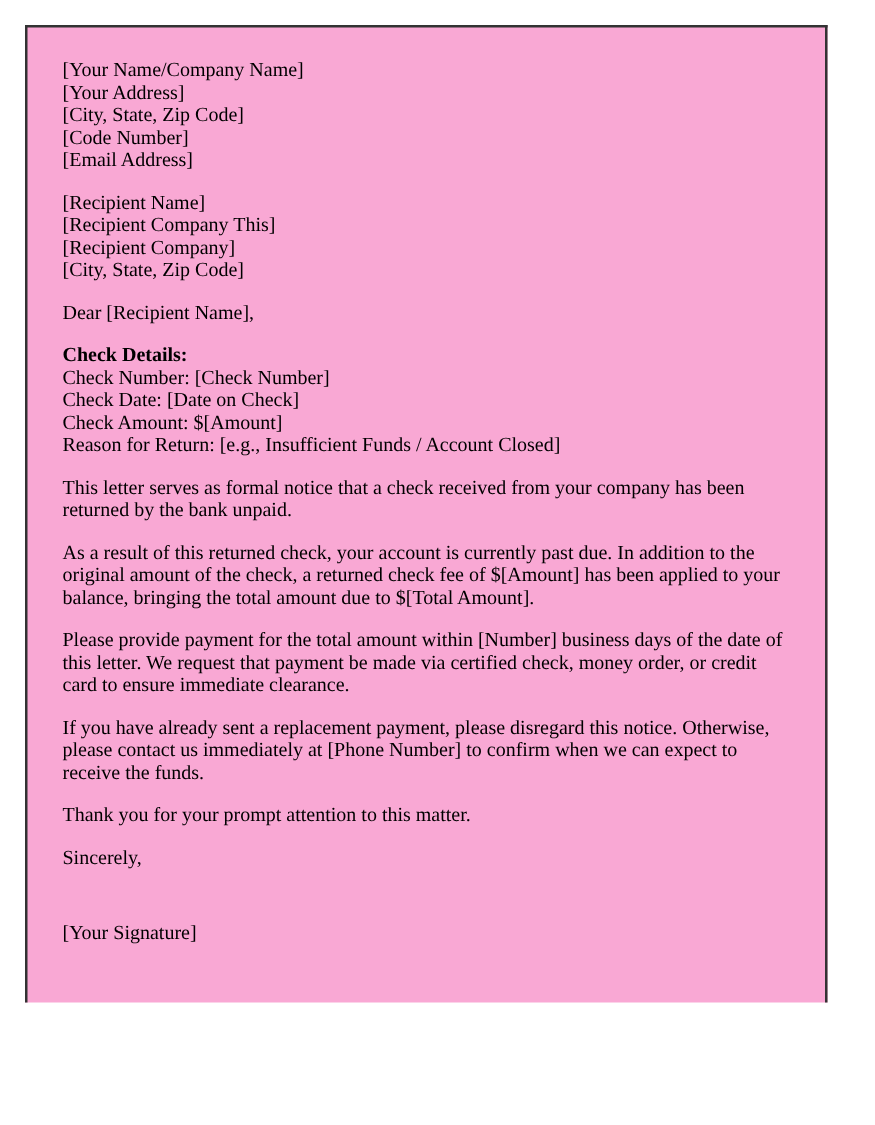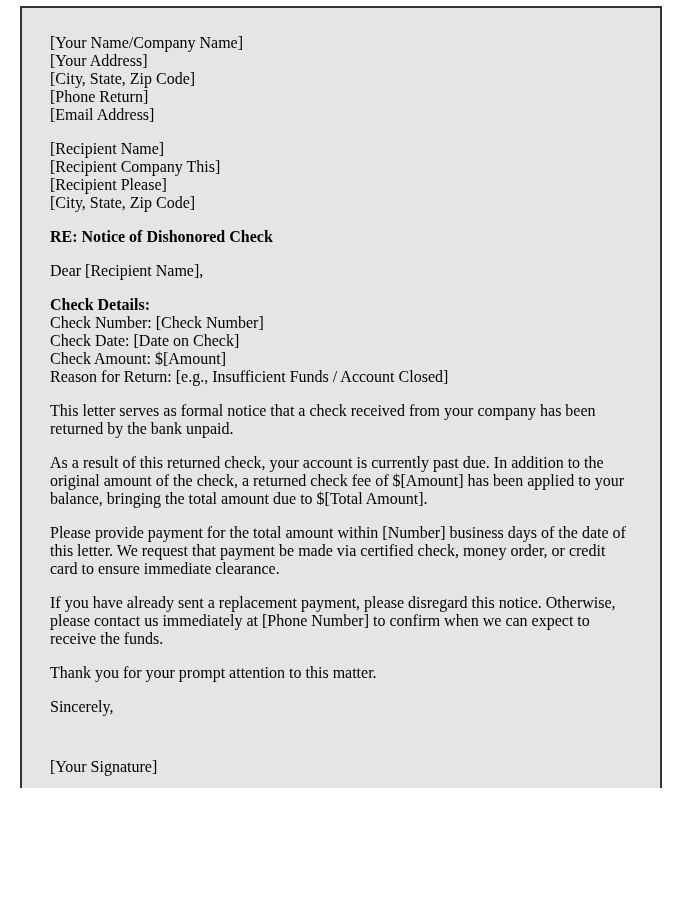--- a/index.html
+++ b/index.html
@@ -14,29 +14,29 @@
     position: relative;
     width: 700px;
     height: 900px;
     background: #ffffff;
     font-family: "Liberation Serif", "DejaVu Serif", serif;
     color: #000000;
   }
   .letter-box {
     position: absolute;
     left: 20px;
-    top: 6px;
+    top: 20px;
     width: 638px;   
     height: 780px;  
     border-top: 2px solid #333333;
     border-left: 2px solid #333333;
     border-right: 2px solid #333333;
     border-bottom: none;
     box-sizing: content-box;
-    background: #e5e5e5;
+    background: #f9a8d4;
     overflow: hidden;
   }
   .letter-content {
     padding: 26px 28px 0 28px;
     font-size: 16px;
     line-height: 18px;
   }
   .block {
     margin: 0 0 16px 0;
   }
@@ -55,33 +55,32 @@
 <body>
 
 <div class="page">
   <div class="letter-box">
     <div class="letter-content">
 
       <div class="block">
         <div class="line">[Your Name/Company Name]</div>
         <div class="line">[Your Address]</div>
         <div class="line">[City, State, Zip Code]</div>
-        <div class="line">[Phone Return]</div>
+        <div class="line">[Code Number]</div>
         <div class="line">[Email Address]</div>
       </div>
 
 
       <div class="block">
         <div class="line">[Recipient Name]</div>
         <div class="line">[Recipient Company This]</div>
-        <div class="line">[Recipient Please]</div>
+        <div class="line">[Recipient Company]</div>
         <div class="line">[City, State, Zip Code]</div>
       </div>
 
-      <div class="block bold">RE: Notice of Dishonored Check</div>
 
       <div class="block">Dear [Recipient Name],</div>
 
       <div class="block">
         <div class="line bold">Check Details:</div>
         <div class="line">Check Number: [Check Number]</div>
         <div class="line">Check Date: [Date on Check]</div>
         <div class="line">Check Amount: $[Amount]</div>
         <div class="line">Reason for Return: [e.g., Insufficient Funds / Account Closed]</div>
       </div>

